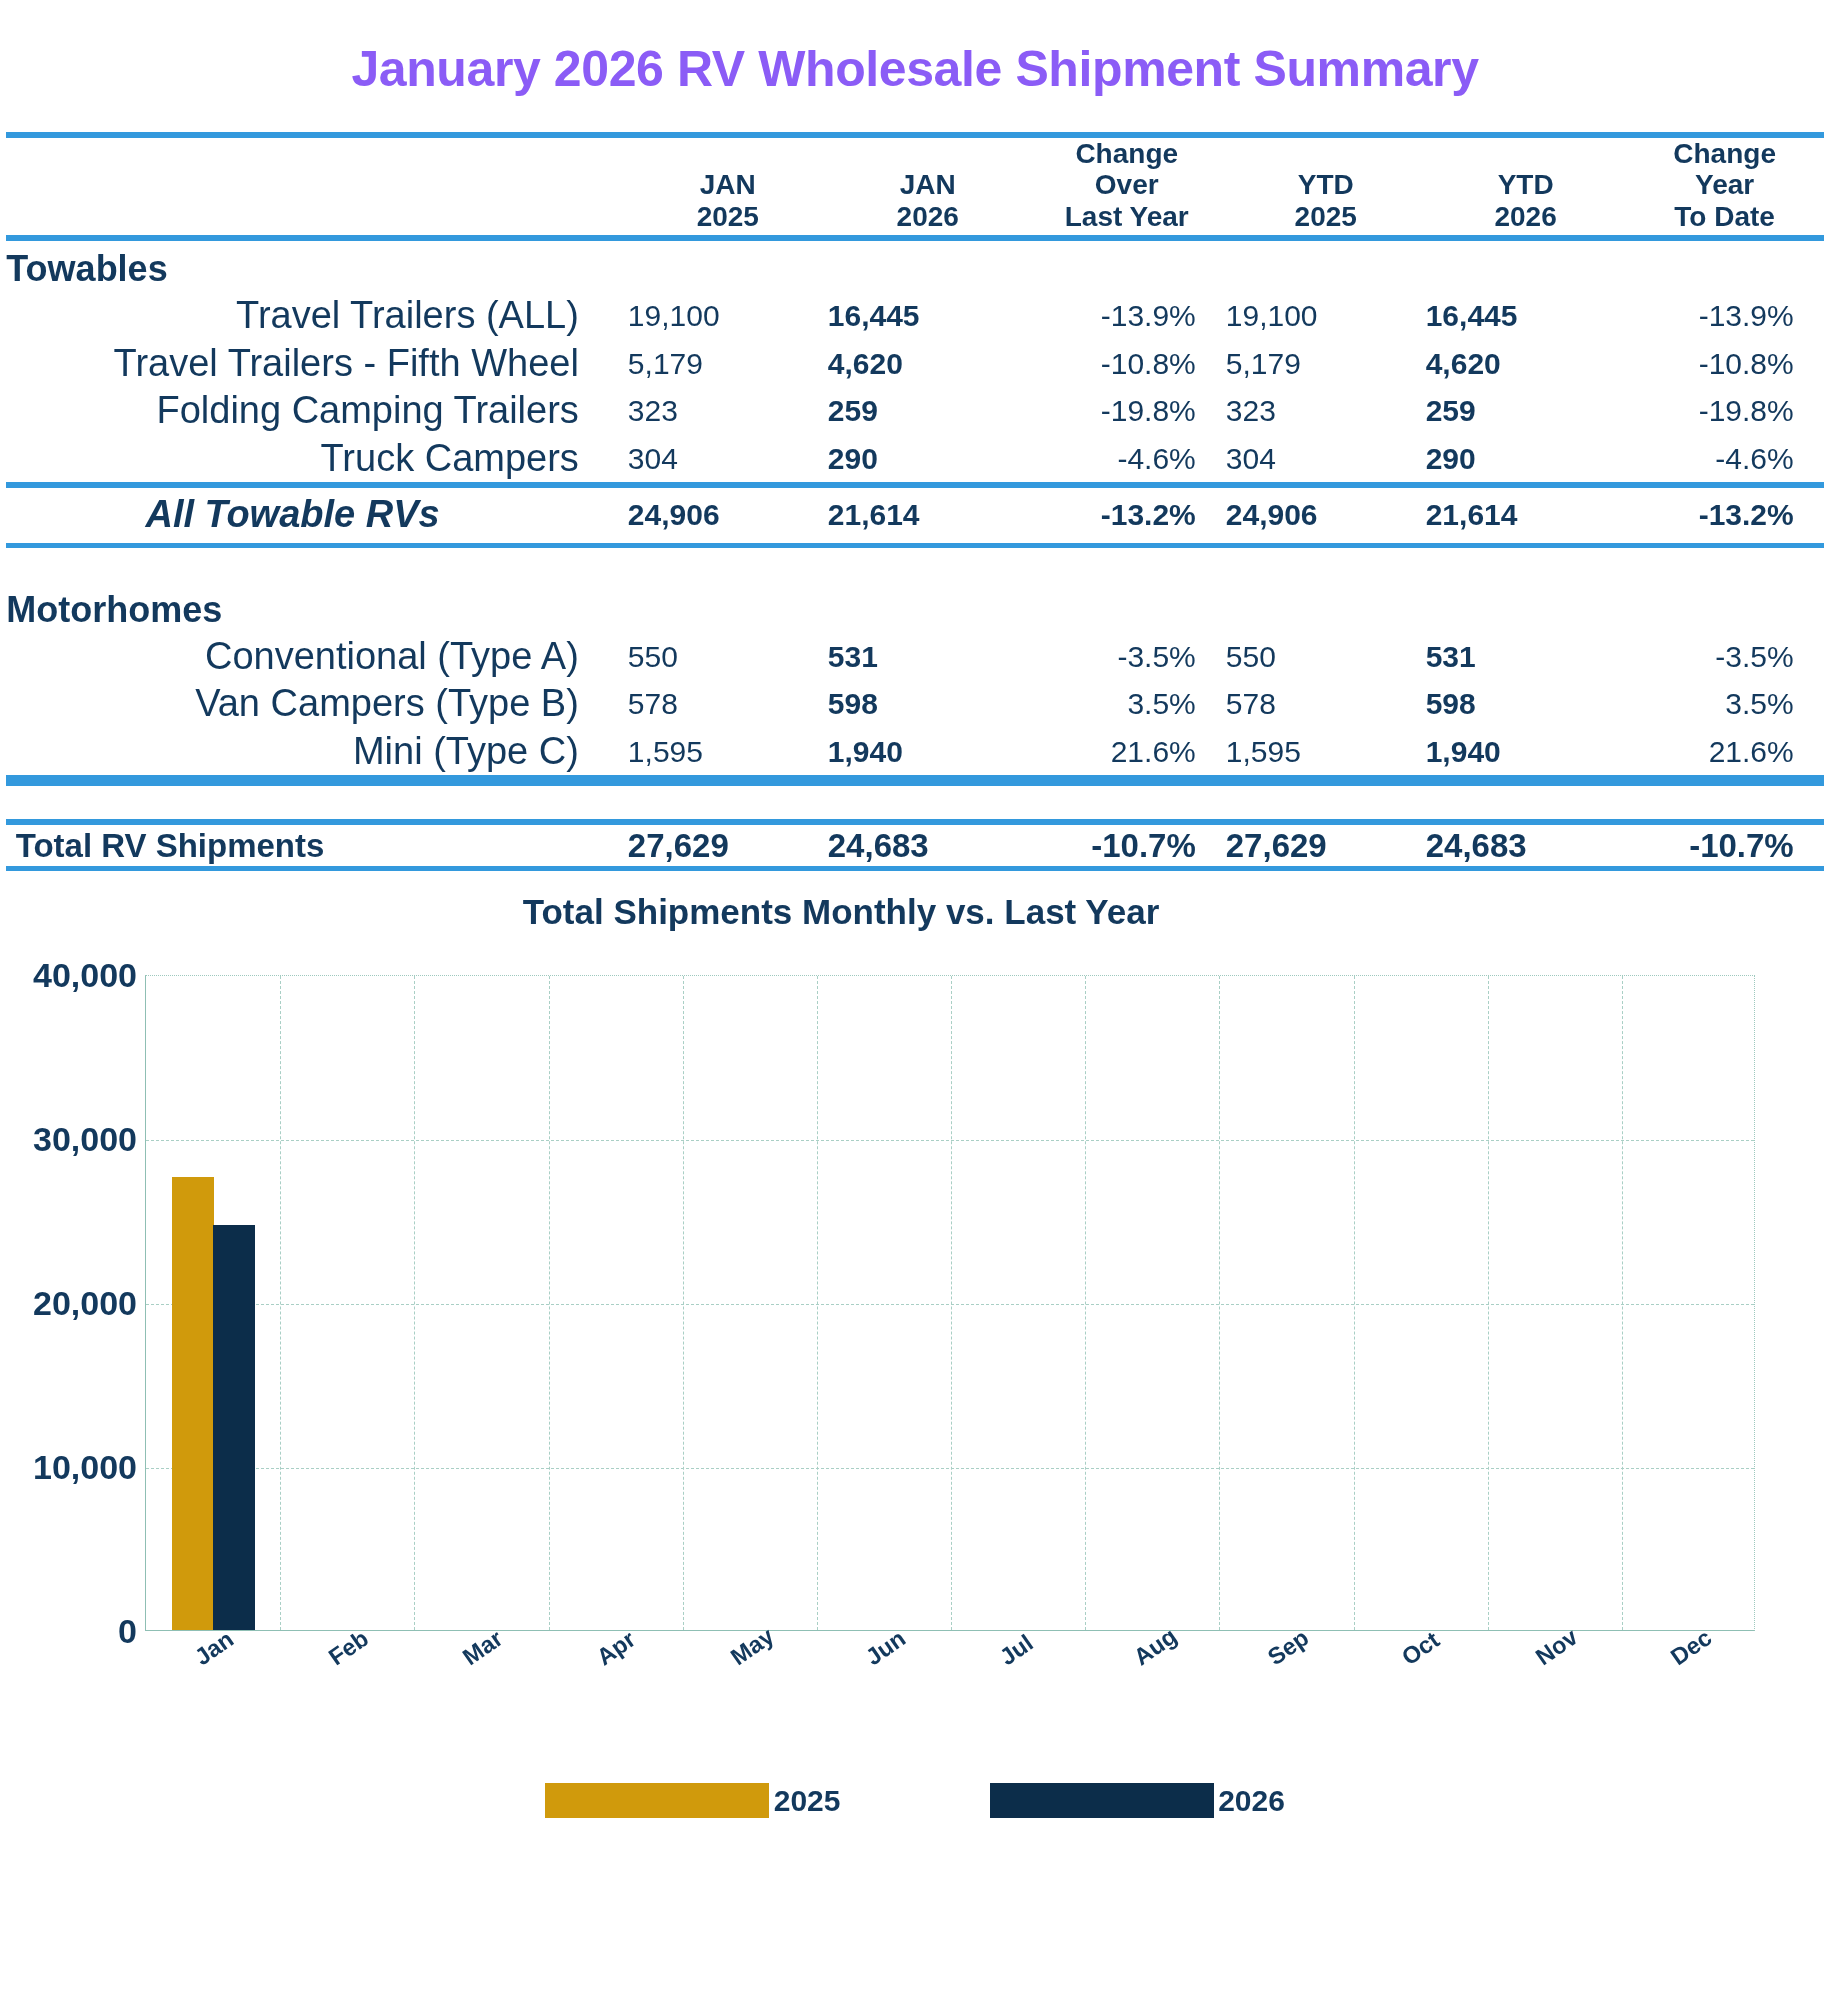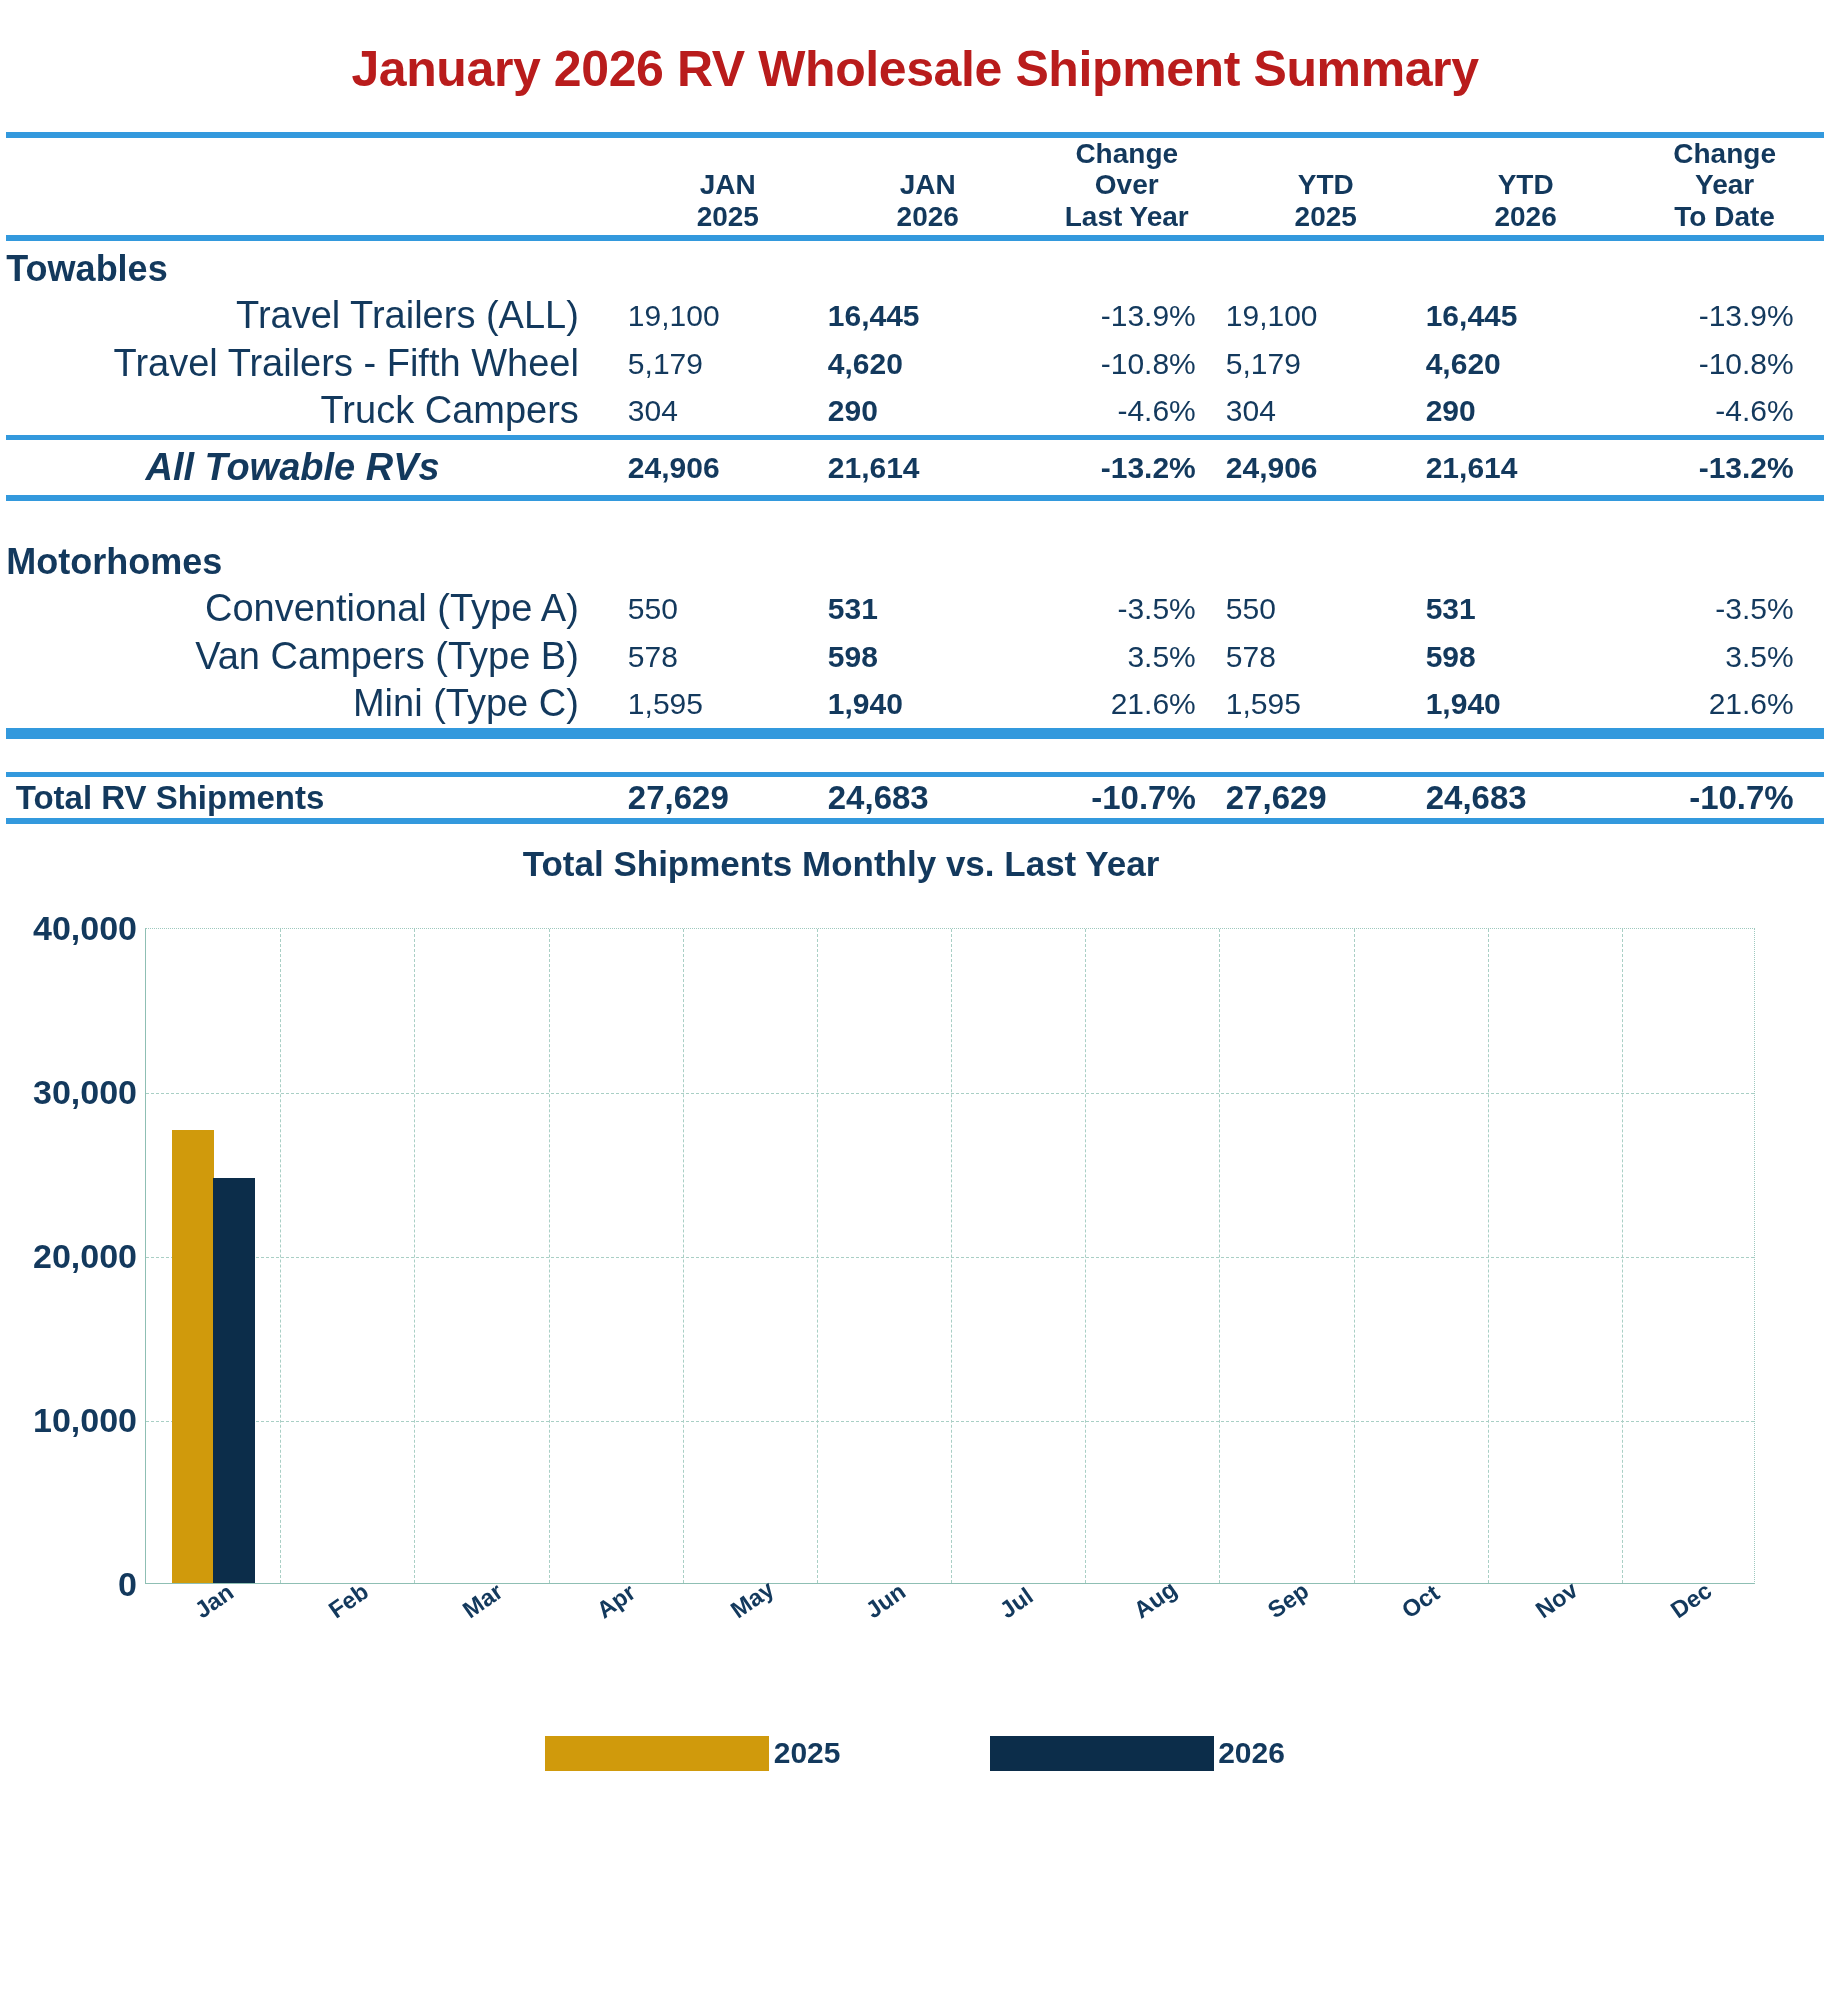--- a/index.html
+++ b/index.html
@@ -15,21 +15,21 @@
     color: #12395c;
     position: relative;
     overflow: hidden;
   }
 
   
   .page-title {
     text-align: center;
     font-size: 50px;
     font-weight: bold;
-    color: #b91c1c;
+    color: #8b5cf6;
     letter-spacing: -0.4px;
     padding-top: 7.9px;
     padding-bottom: 0;
     line-height: 1.15;
   }
 
   
   .table-wrap {
     margin: 0 auto;
     padding: 0 6.3px;
@@ -296,20 +296,29 @@
           <td class="row-pct">-13.9%</td>
         </tr>
         <tr class="data-row">
           <td class="row-label">Travel Trailers - Fifth Wheel</td>
           <td class="row-val">5,179</td>
           <td class="row-val bold">4,620</td>
           <td class="row-pct">-10.8%</td>
           <td class="row-val">5,179</td>
           <td class="row-val bold">4,620</td>
           <td class="row-pct">-10.8%</td>
+        </tr>
+        <tr class="data-row">
+          <td class="row-label">Folding Camping Trailers</td>
+          <td class="row-val">323</td>
+          <td class="row-val bold">259</td>
+          <td class="row-pct">-19.8%</td>
+          <td class="row-val">323</td>
+          <td class="row-val bold">259</td>
+          <td class="row-pct">-19.8%</td>
         </tr>
         <tr class="data-row">
           <td class="row-label">Truck Campers</td>
           <td class="row-val">304</td>
           <td class="row-val bold">290</td>
           <td class="row-pct">-4.6%</td>
           <td class="row-val">304</td>
           <td class="row-val bold">290</td>
           <td class="row-pct">-4.6%</td>
         </tr>

